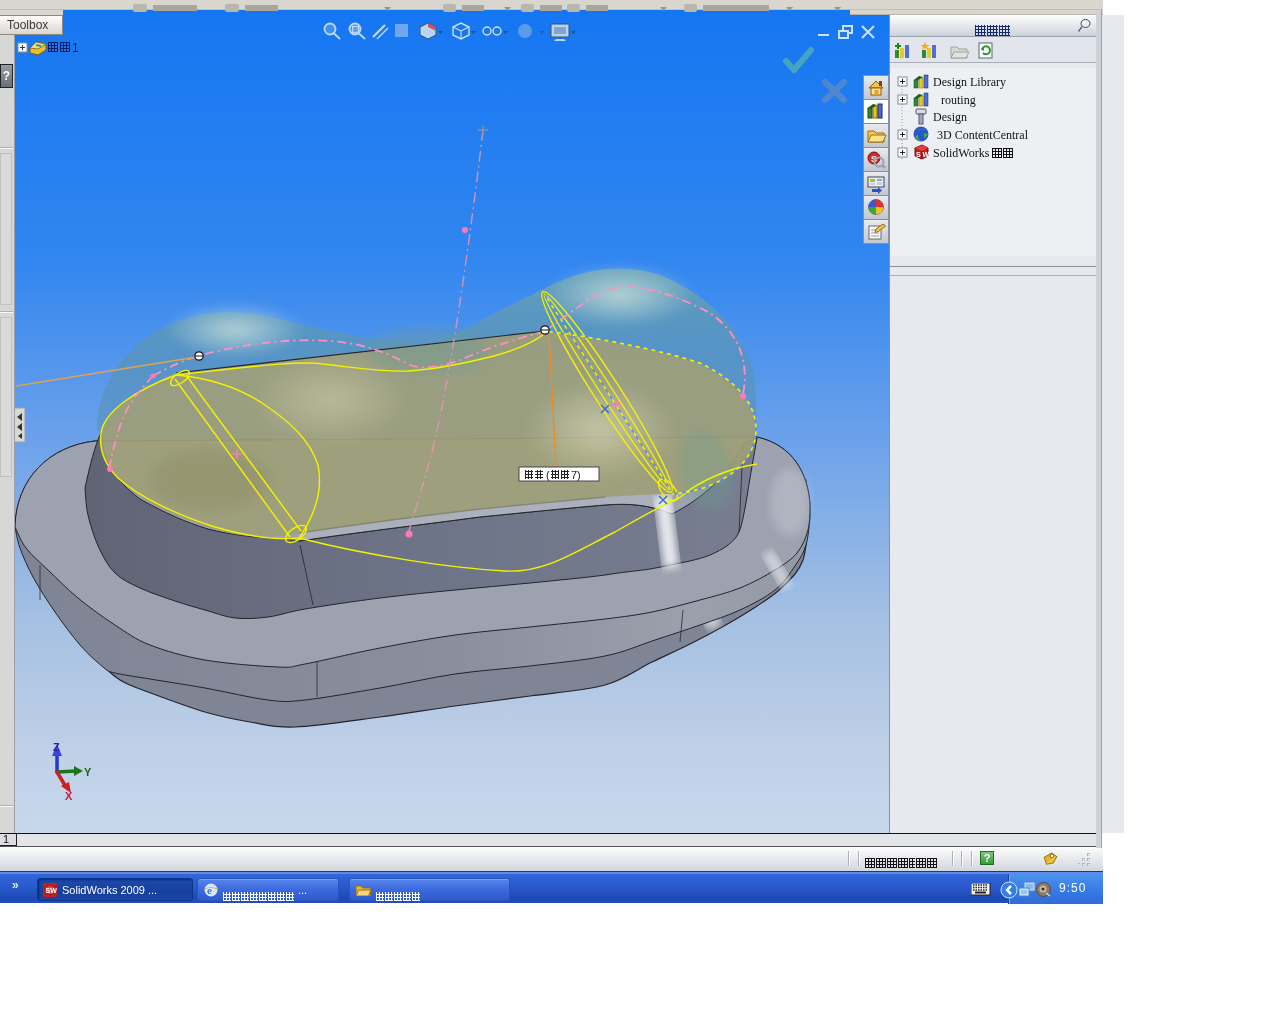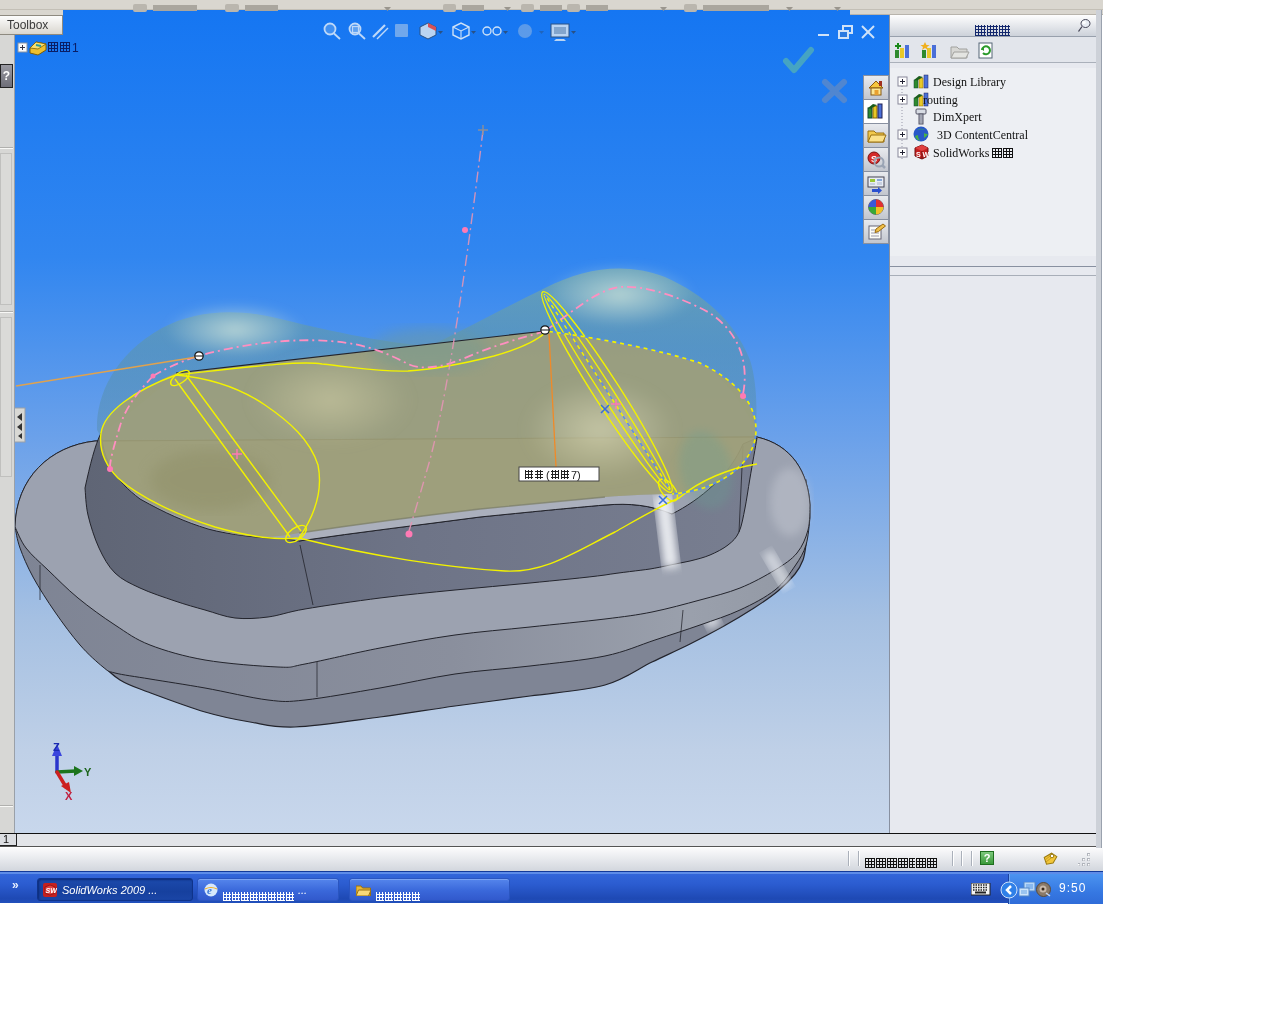--- a/index.html
+++ b/index.html
@@ -12,31 +12,31 @@
 .cjs{display:inline-block;width:8px;height:9px;margin-right:1px;vertical-align:-1px;
 background-image:repeating-linear-gradient(90deg,currentColor 0 1px,transparent 1px 3px),
 repeating-linear-gradient(0deg,currentColor 0 1px,transparent 1px 3px);}
 #toolstrip{left:0;top:0;width:1103px;height:10px;background:#d9d6cf;border-bottom:1px solid #c3bfb6;}
 #dimtab{left:0;top:15px;width:63px;height:20px;background:linear-gradient(#fdfdfd,#d9d6cf);
 border:1px solid #8e8a80;border-left:none;color:#3a3a3a;font-size:12px;line-height:18px;padding-left:7px;}
 #leftstrip{left:0;top:35px;width:15px;height:798px;background:#d7d7d5;border-right:1px solid #9aa0a8;}
 #tabs{left:863px;top:76px;width:26px;}
 .ttab{width:26px;height:25px;background:linear-gradient(#e8eaee,#c2c6ce);border:1px solid #8890a0;margin-top:-1px;position:relative;}
 .ttab.act{background:#fff;}
-#panel{left:889px;top:15px;width:207px;height:818px;background:#e7e9ef;border-left:1px solid #8890a0;}
+#panel{left:889px;top:15px;width:235px;height:818px;background:#e7e9ef;border-left:1px solid #8890a0;}
 #phead{left:0;top:0;width:206px;height:22px;background:linear-gradient(#fefefe,#cdd2da);border-bottom:1px solid #98a0ac;}
 #ptool{left:0;top:22px;width:206px;height:26px;border-bottom:1px solid #aab0ba;background:#e2e5eb;}
 #ptree{left:0;top:53px;width:206px;height:188px;background:#edeff3;font-family:"Liberation Serif",serif;font-size:12px;color:#111;}
 .trow{position:absolute;left:0;height:17px;white-space:nowrap;}
 #pdiv{left:0;top:251px;width:206px;height:10px;background:#e7e9ef;border-top:1px solid #8890a0;border-bottom:1px solid #a8aeb8;}
 #rframe{left:1096px;top:10px;width:6px;height:861px;background:#cdd1d8;border-right:1px solid #9aa2ae;}
 #tabrow{left:0;top:833px;width:1096px;height:14px;background:#e3e5e9;border-top:1px solid #111;border-bottom:1px solid #555;}
 #sbar{left:0;top:848px;width:1103px;height:23px;background:linear-gradient(#fbfbfc,#d2d6dd);}
 #taskbar{left:0;top:871px;width:1103px;height:32px;background:linear-gradient(#3468dc,#2b5cd0 40%,#1e49b4 86%,#2150bc);border-top:1px solid #123a9a;}
-.tbtn{position:absolute;top:6px;height:23px;border-radius:3px;color:#fff;font-size:11px;line-height:23px;font-style:italic;}
+.tbtn{position:absolute;top:6px;height:23px;border-radius:3px;color:#fff;font-size:11px;line-height:23px;}
 </style></head>
 <body>
 
 <svg id="scene" class="abs" style="left:15px;top:10px" width="874" height="823" viewBox="15 10 874 823">
 <defs>
 <linearGradient id="bg" x1="0" y1="10" x2="0" y2="833" gradientUnits="userSpaceOnUse">
 <stop offset="0" stop-color="#1576f2"></stop>
         <stop offset="0.3" stop-color="#3186f0"></stop>
 <stop offset="0.52" stop-color="#6ba1ea"></stop>
         <stop offset="0.74" stop-color="#a5c0e2"></stop>
@@ -407,22 +407,22 @@
    </g>
    <g transform="translate(24,76)">
           <path d="M1,4 L8,1 L14,4 L14,12 L8,15 L1,12 Z" fill="#c42020" stroke="#701010"></path>
           <path d="M1,4 L8,7 L14,4 L8,1 Z" fill="#e04040"></path>
           <path d="M8,7 L8,15" stroke="#701010"></path>
           <text x="2" y="13" font-size="7" fill="#fff" font-weight="bold" font-family="Liberation Sans">S</text>
           <text x="8.5" y="13" font-size="7" fill="#fff" font-weight="bold" font-family="Liberation Sans">W</text>
         </g>
    </svg>
   <div class="trow" style="left:43px;top:7px">Design Library</div>
-  <div class="trow" style="left:33px;top:25px">routing</div>
-  <div class="trow" style="left:43px;top:42px">DimXpert</div>
+  <div class="trow" style="left:51px;top:25px">routing</div>
+  <div class="trow" style="left:43px;top:42px">Design</div>
   <div class="trow" style="left:47px;top:60px">3D ContentCentral</div>
   <div class="trow" style="left:43px;top:78px">SolidWorks <b class="cj" style="color:#111"></b><b class="cj" style="color:#111;margin:0"></b></div>
  </div>
  <div id="pdiv" class="abs"></div>
 </div>
 <div id="rframe" class="abs"></div>
 <div id="tabrow" class="abs">
  <div class="abs" style="left:0;top:0;width:17px;height:12px;background:#dcdee2;border-right:1.5px solid #222;border-bottom:1px solid #222;font-size:11px;color:#111;padding-left:3px;line-height:11px">1</div>
 </div>
 <div id="sbar" class="abs">

